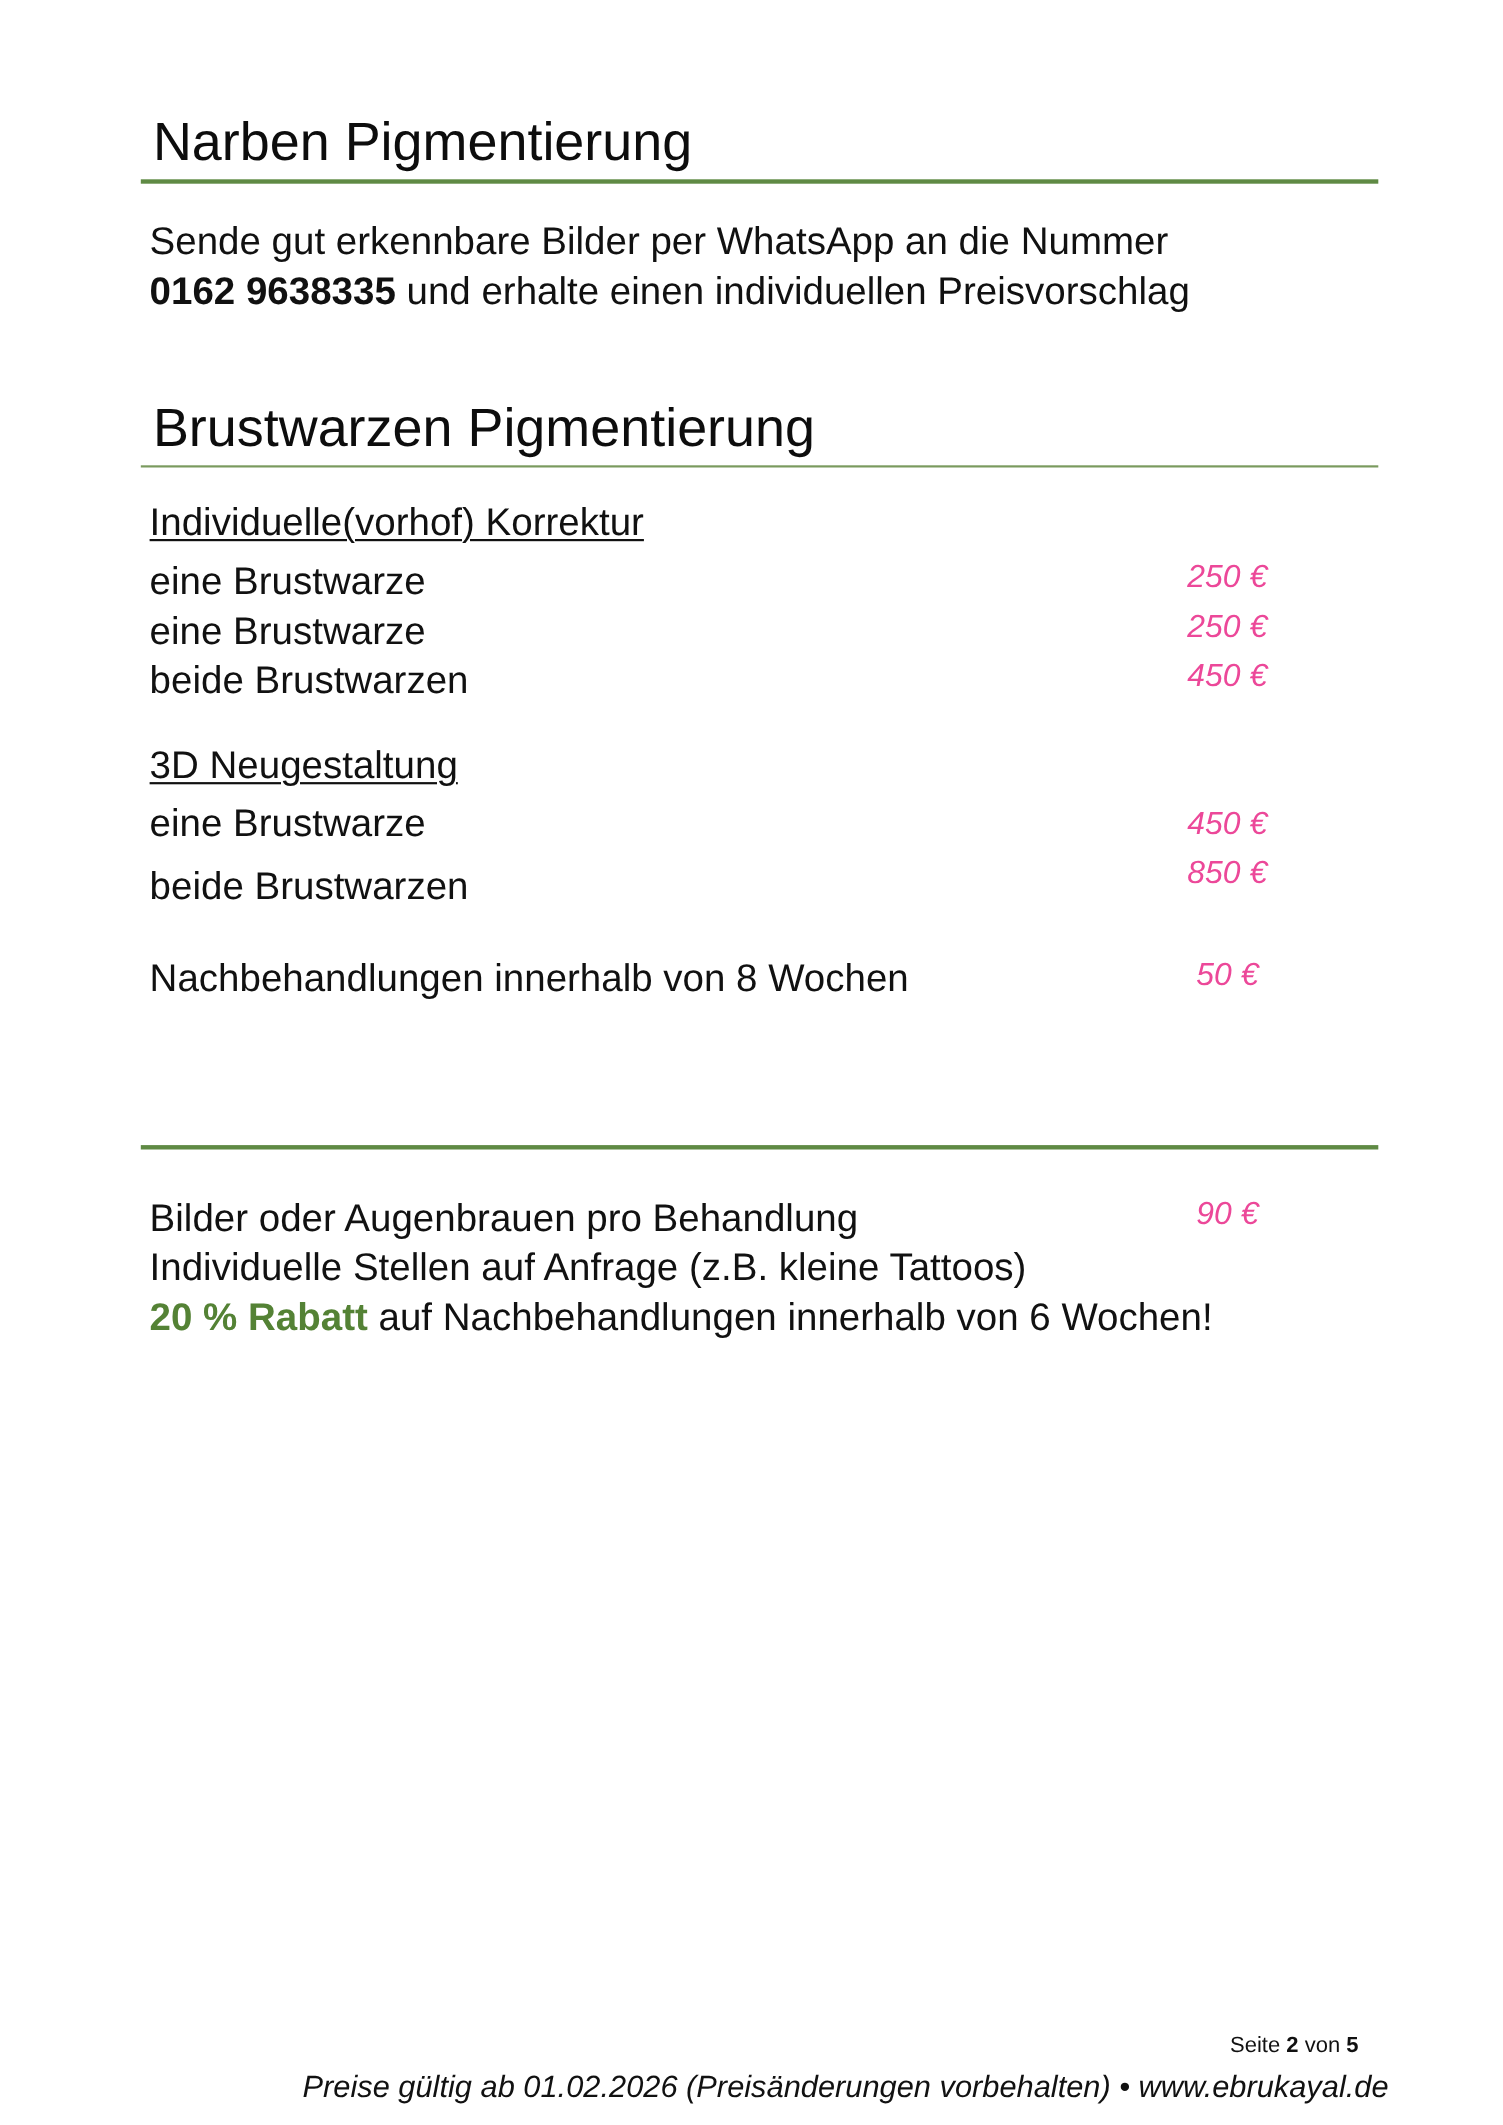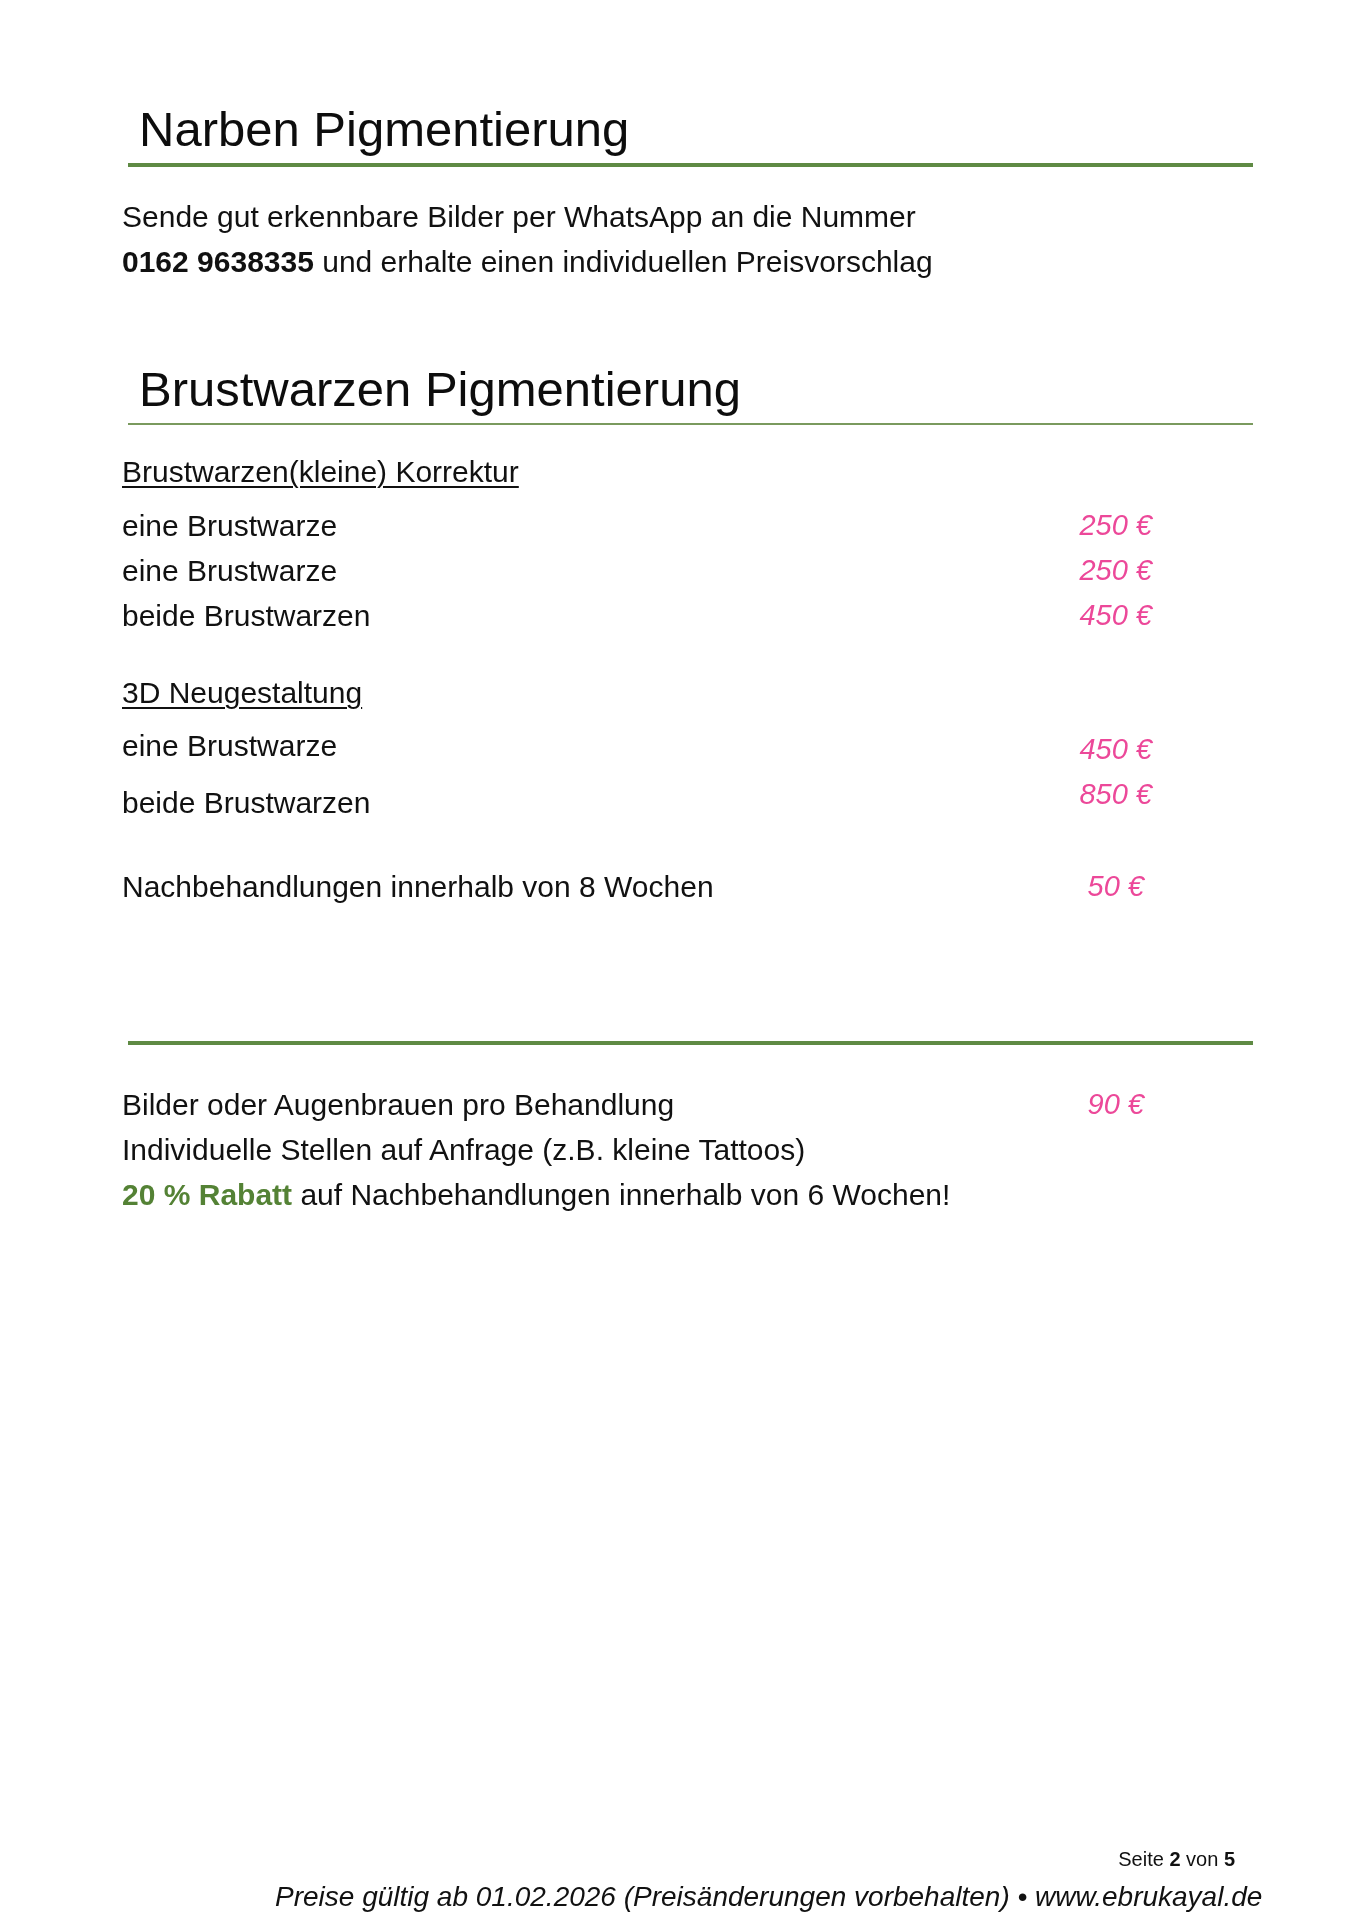--- a/index.html
+++ b/index.html
@@ -30,22 +30,22 @@
       position: absolute;
       left: 128px;
       width: 1125px;
       background: #5f8a44;
     }
     .rule.thick { height: 4px; }
     .rule.thin { height: 2px; background: #7a9a5e; }
 
     .txt {
       position: absolute;
-      left: 122px;
-      font-size: 30px;
+      left: 136px;
+      font-size: 35px;
       line-height: 1;
       white-space: nowrap;
       color: #111111;
     }
     .txt b { font-weight: bold; }
     .sub {
       text-decoration: underline;
       text-underline-offset: 4px;
       text-decoration-thickness: 2px;
     }
@@ -91,21 +91,21 @@
   <div class="rule thick" style="top:163px;"></div>
 
   <div class="txt" style="top:202px;">Sende gut erkennbare Bilder per WhatsApp an die Nummer</div>
   <div class="txt" style="top:247px;">
     <b>0162 9638335</b><span> und erhalte einen individuellen Preisvorschlag</span>
   </div>
 
   <div class="h1" style="top:365px;">Brustwarzen Pigmentierung</div>
   <div class="rule thin" style="top:423px;"></div>
 
-  <div class="txt sub" style="top:457px;">Brustwarzen(kleine) Korrektur</div>
+  <div class="txt sub" style="top:457px;">Individuelle(vorhof) Korrektur</div>
 
   <div class="txt" style="top:511px;">eine Brustwarze</div>
   <div class="price" style="top:511px; left:1032px;">250 €</div>
 
   <div class="txt" style="top:556px;">eine Brustwarze</div>
   <div class="price" style="top:556px; left:1032px;">250 €</div>
 
   <div class="txt" style="top:601px;">beide Brustwarzen</div>
   <div class="price" style="top:601px; left:1032px;">450 €</div>
 

